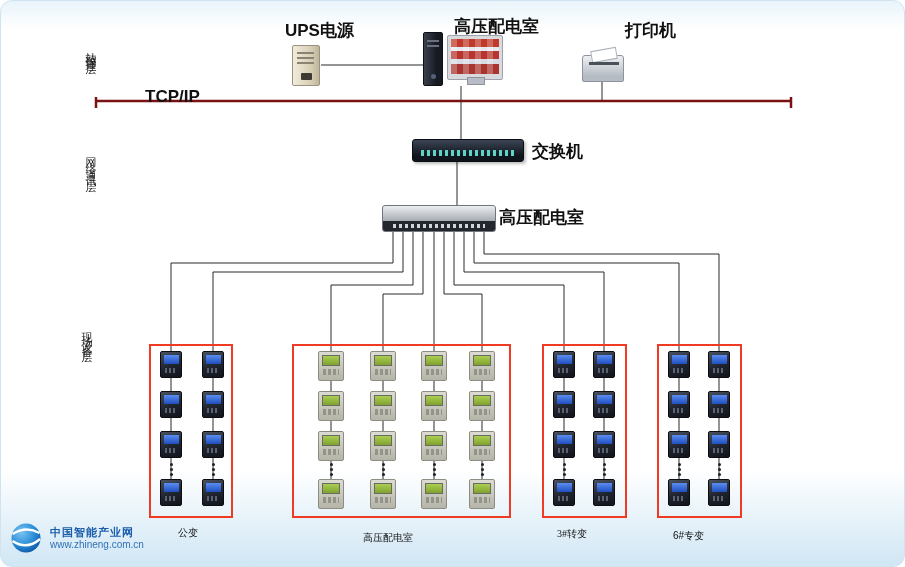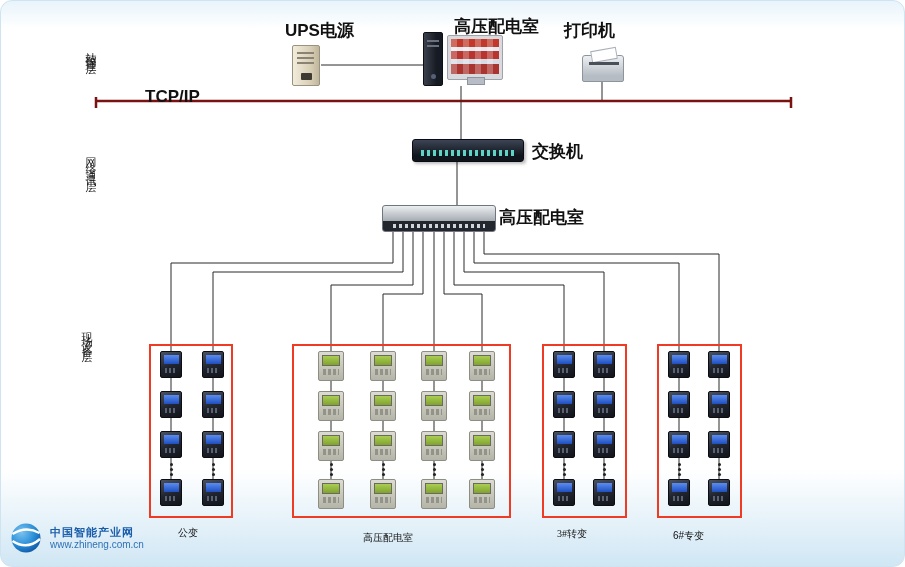--- a/index.html
+++ b/index.html
@@ -219,21 +219,21 @@
     <line class="wire" x1="678" y1="352" x2="678" y2="490"></line>
     <line class="wire" x1="718" y1="352" x2="718" y2="490"></line>
   </svg>
 
   <div class="vlabel station">站控管理层</div>
   <div class="vlabel network">网络通讯层</div>
   <div class="vlabel field">现场设备层</div>
 
   <div class="devlabel bold" style="left:284px;top:18px;">UPS电源</div>
   <div class="devlabel bold" style="left:453px;top:14px;">高压配电室</div>
-  <div class="devlabel bold" style="left:563px;top:18px;">打印机</div>
+  <div class="devlabel bold" style="left:624px;top:18px;">打印机</div>
   <div class="devlabel bold" style="left:100px;top:86px;margin-left:44px;">TCP/IP</div>
   <div class="devlabel bold" style="left:531px;top:139px;">交换机</div>
   <div class="devlabel bold" style="left:498px;top:205px;">高压配电室</div>
 
   <div class="ups-device"></div>
   <div class="tower"></div>
   <div class="monitor">
     <div class="mscr"></div>
   </div>
   <div class="printer-device"></div>

